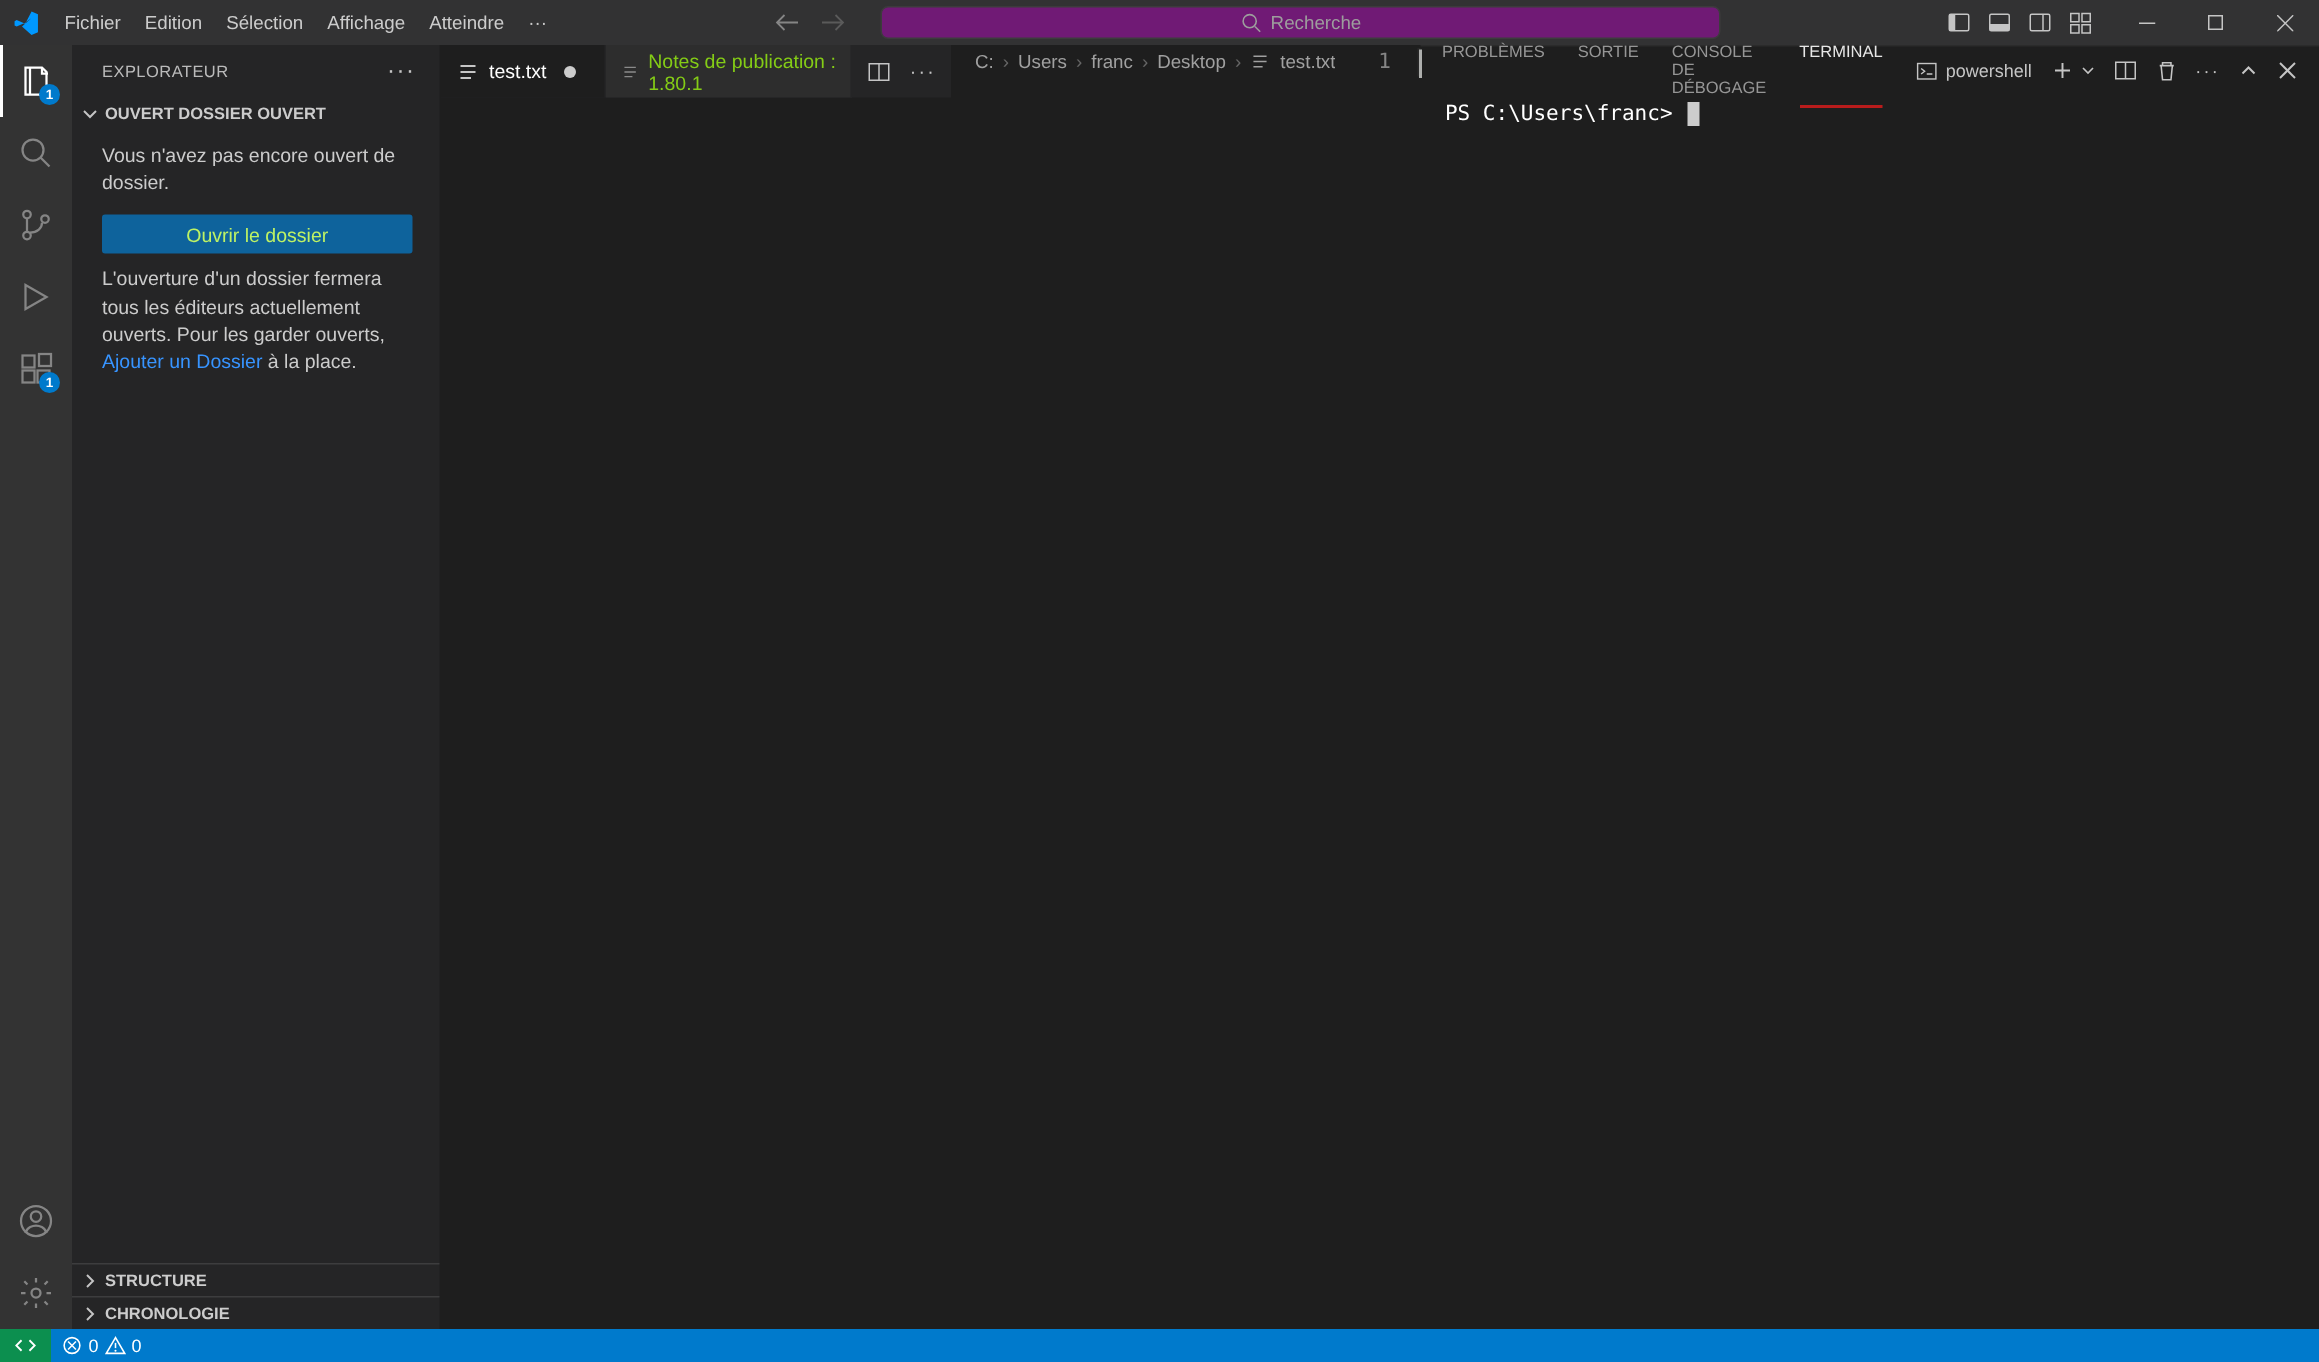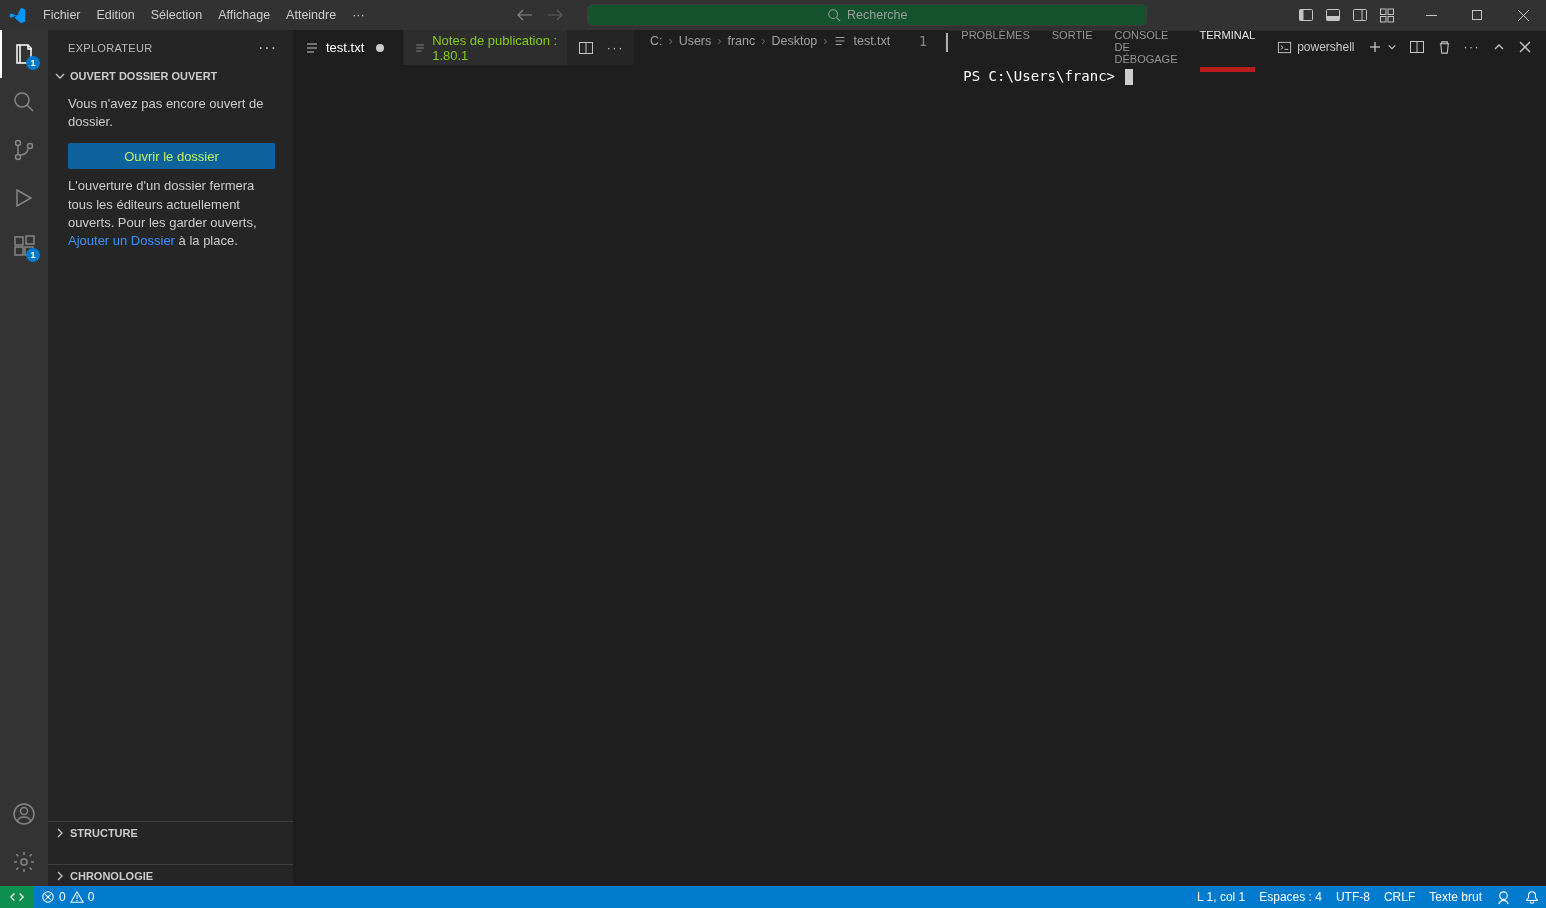--- a/index.html
+++ b/index.html
@@ -22,21 +22,21 @@
   align-items: center;
   color: #cccccc;
   -webkit-app-region: drag;
 }
 .titlebar .logo { width: 35px; display:flex; align-items:center; justify-content:center; }
 .titlebar .menu { display:flex; }
 .titlebar .menu-item { padding: 0 8px; height:30px; display:flex; align-items:center; cursor:pointer; font-size:12.5px; }
 .titlebar .center { flex:1; display:flex; align-items:center; justify-content:center; gap:8px; }
 .titlebar .nav { display:flex; gap:14px; margin-right:16px; color:#858585;}
 .titlebar .search {
-  width: 560px; height:22px; background:#14532d; border:1px solid #3c3c3c;
+  width: 560px; height:22px; background:#701a75; border:1px solid #3c3c3c;
   border-radius:5px; display:flex; align-items:center; justify-content:center;
   gap:6px; color:#9d9d9d; font-size:12.5px;
 }
 .titlebar .right { display:flex; align-items:center; }
 .titlebar .layout-icons { display:flex; gap:0; margin-right:8px; }
 .titlebar .layout-icons .ico, .win-controls .ctl {
   width:34px; height:30px; display:flex; align-items:center; justify-content:center; cursor:pointer;
 }
 .titlebar .layout-icons .ico { width:27px; color:#c5c5c5;}
 .win-controls { display:flex; }
@@ -82,21 +82,21 @@
 }
 .sidebar-body { flex:1; overflow:auto; padding:0 18px 0 20px; }
 .sidebar-body p { font-size:13px; color:#cccccc; line-height:1.4; margin:8px 0 12px 0;}
 .sidebar-body .btn {
   width:100%; background:#0e639c; color:#bef264; border:none; height:26px;
   font-size:13px; cursor:pointer; border-radius:2px;
 }
 .sidebar-body .linklike { color:#3794ff; cursor:pointer; }
 .sidebar-collapsed {
   height:22px; display:flex; align-items:center; gap:2px; padding-left:4px;
-  font-size:11px; font-weight:700; cursor:pointer; border-top:1px solid rgba(204,204,204,0.15);margin-top:21px;
+  font-size:11px; font-weight:700; cursor:pointer; border-top:1px solid rgba(204,204,204,0.15);
 }
 
 
 .editorgroup { flex:1; display:flex; flex-direction:row; min-width:0;}
 .tabsrow { height:35px; background:#252526; display:flex; align-items:stretch; }
 .tab {
   display:flex; align-items:center; gap:6px; padding:0 10px; font-size:13px;
   color:#84cc16; background:#2d2d2d; border-right:1px solid #252526; cursor:pointer;
   min-width:110px; position:relative;
 }
@@ -123,21 +123,21 @@
 .editor-cursor { position:absolute; left:0; top:0; width:2px; height:19px; background:#aeafad; }
 
 
 .panel { height:384px; background:#1e1e1e; border-top:1px solid #2b2b2b; display:flex; flex-direction:column; }
 .panel-tabs {
   height:32px; display:flex; align-items:center; padding:0 14px; gap:22px;
   font-size:11px; color:#969696; justify-content:space-between;
 }
 .panel-tabs .left { display:flex; gap:22px; }
 .panel-tabs .ptab { cursor:pointer; padding:7px 0; text-transform:uppercase; }
-.panel-tabs .ptab.active { color:#e7e7e7; border-bottom:5px solid #b91c1c; }
+.panel-tabs .ptab.active { color:#e7e7e7; border-bottom:2px solid #b91c1c; }
 .panel-tabs .right { display:flex; align-items:center; gap:12px; color:#c5c5c5; font-size:12px; text-transform:none;}
 .panel-tabs .right .termname { display:flex; align-items:center; gap:5px; cursor:pointer;}
 .panel-tabs .right .ico { cursor:pointer; }
 .terminal-body {
   flex:1; font-family:Consolas,monospace; font-size:14px; color:#cccccc;
   padding:4px 16px; line-height:18px;
 }
 .terminal-body .prompt { color:#ffffff; }
 .terminal-cursor { display:inline-block; width:8px; height:16px; background:#cccccc; vertical-align:middle; margin-left:2px;}
 
@@ -466,31 +466,13 @@
         </svg>
       <span>0</span>
       <svg width="14" height="14" viewBox="0 0 16 16">
           <path d="M8 2 1 14h14z" stroke="#fff" fill="none" stroke-width="1.2"></path>
           <line x1="8" y1="6" x2="8" y2="10" stroke="#fff" stroke-width="1.2"></line>
           <circle cx="8" cy="12" r="0.8" fill="#fff"></circle>
         </svg>
       <span>0</span>
     </div>
   </div>
-  <div class="right">
-    <div class="item">L 1, col 1</div>
-    <div class="item">Espaces : 4</div>
-    <div class="item">UTF-8</div>
-    <div class="item">CRLF</div>
-    <div class="item">Texte brut</div>
-    <div class="item">
-      <svg width="15" height="15" viewBox="0 0 16 16">
-          <circle cx="8" cy="6" r="4" stroke="#fff" fill="none" stroke-width="1.2"></circle>
-          <path d="M3 15c1-3 3-4 5-4s4 1 5 4" stroke="#fff" fill="none" stroke-width="1.2"></path>
-        </svg>
-    </div>
-    <div class="item">
-      <svg width="14" height="14" viewBox="0 0 16 16">
-          <path d="M8 2a4 4 0 0 0-4 4v3l-2 2v1h12v-1l-2-2V6a4 4 0 0 0-4-4zM6 13a2 2 0 0 0 4 0" stroke="#fff" fill="none" stroke-width="1.2"></path>
-        </svg>
-    </div>
-  </div>
 </div>
 
 </body></html>

